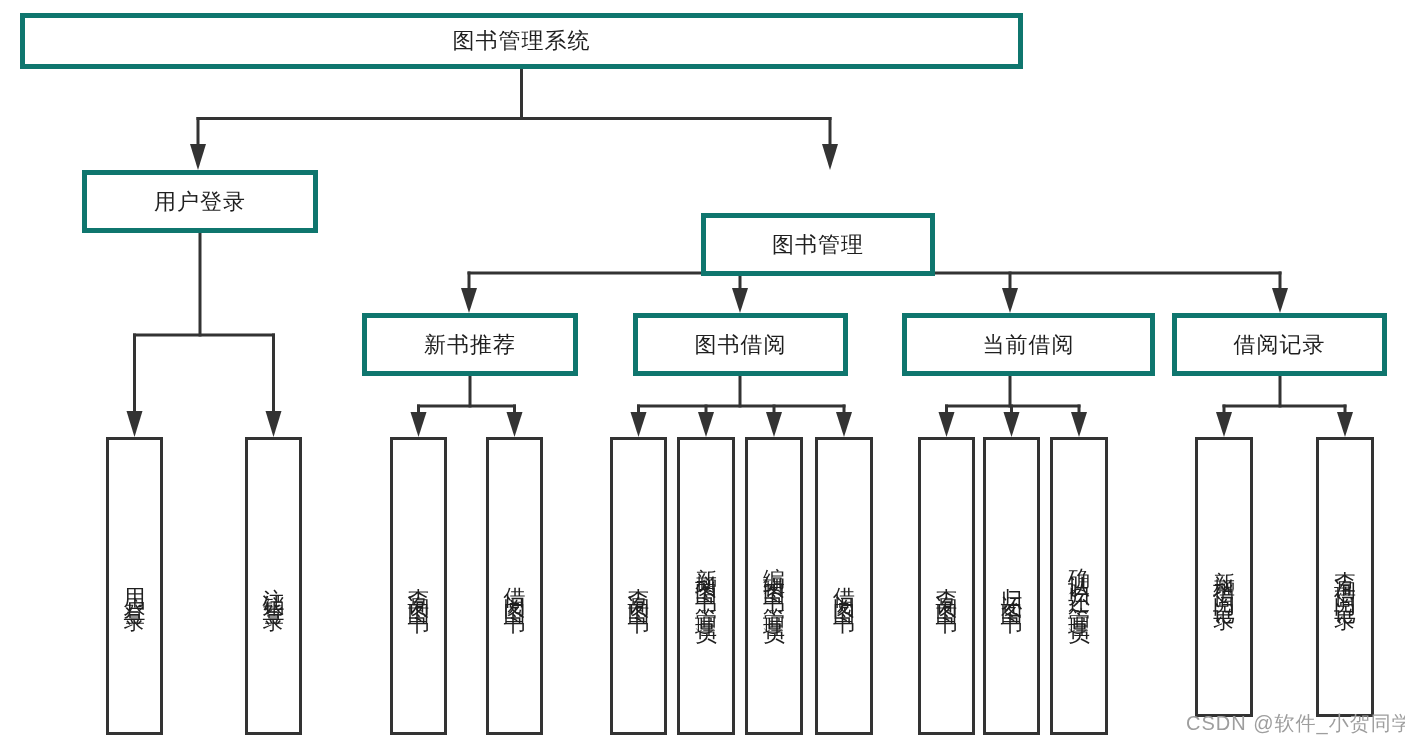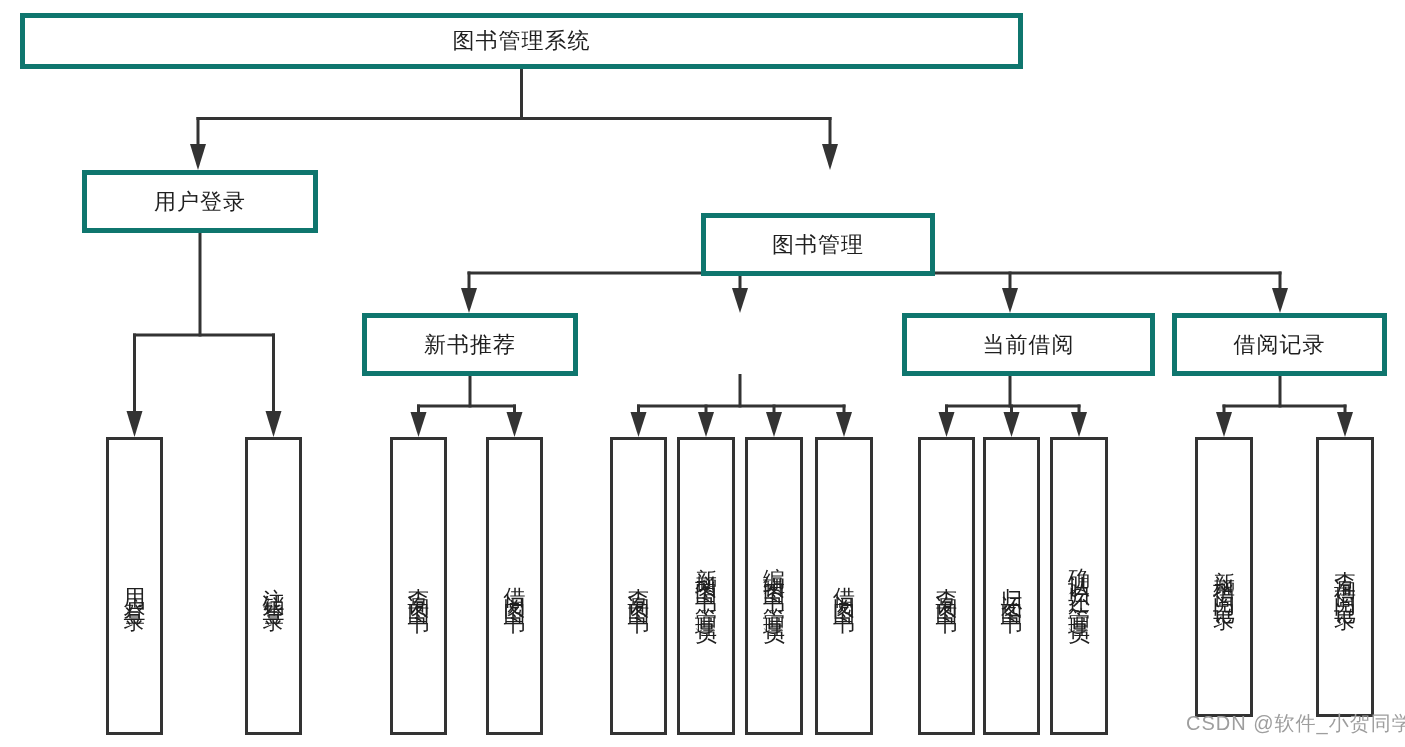--- a/index.html
+++ b/index.html
@@ -124,20 +124,23 @@
   <div class="hbox" style="left:82px;top:170px;width:236px;height:63px;">
     <span>用户登录</span>
   </div>
   <div class="hbox" style="left:701px;top:170px;width:234px;height:63px;margin-top:43px;">
     <span>图书管理</span>
   </div>
 
   <div class="hbox" style="left:362px;top:313px;width:216px;height:63px;">
     <span>新书推荐</span>
   </div>
+  <div class="hbox" style="left:633px;top:313px;width:215px;height:63px;">
+    <span>图书借阅</span>
+  </div>
   <div class="hbox" style="left:902px;top:313px;width:253px;height:63px;">
     <span>当前借阅</span>
   </div>
   <div class="hbox" style="left:1172px;top:313px;width:215px;height:63px;">
     <span>借阅记录</span>
   </div>
 
   <div class="leaf" style="left:106px;top:437px;width:57px;height:298px;">
     <span class="vtext">用户登录</span>
   </div>

